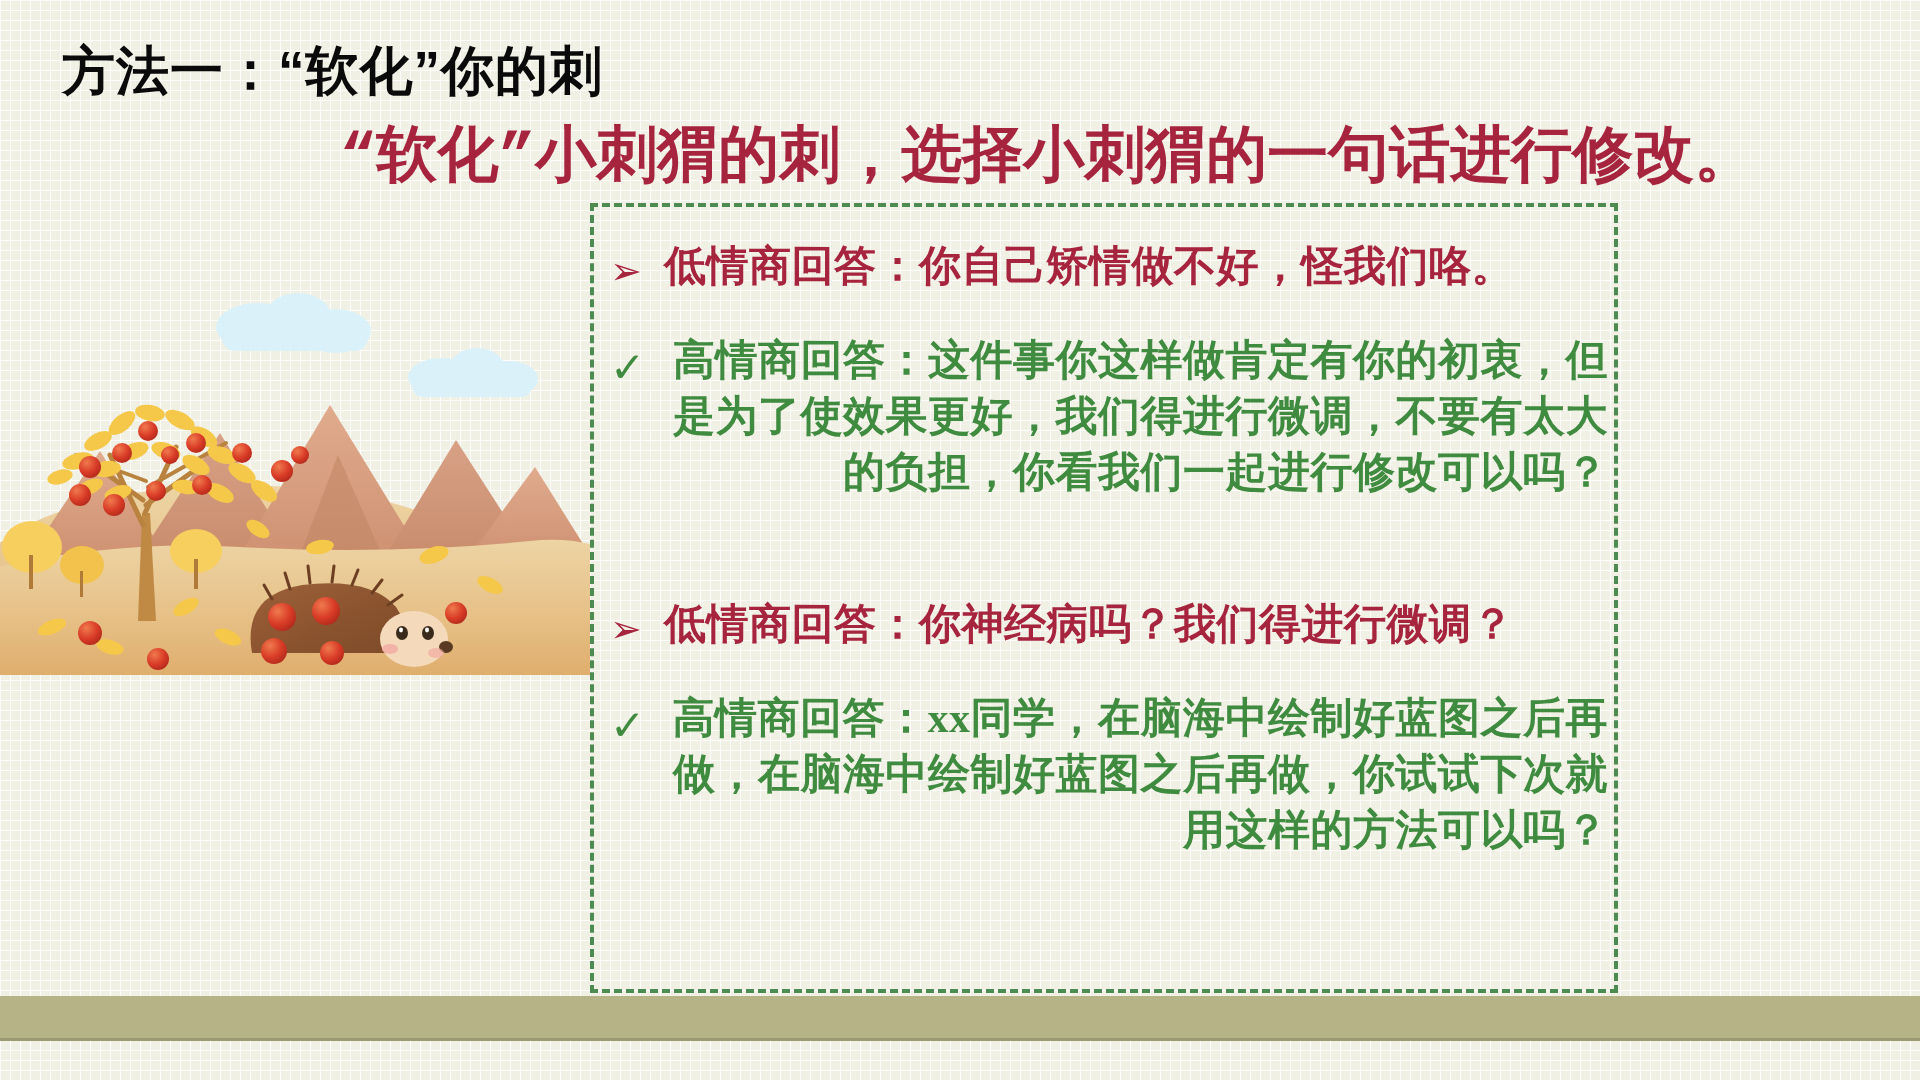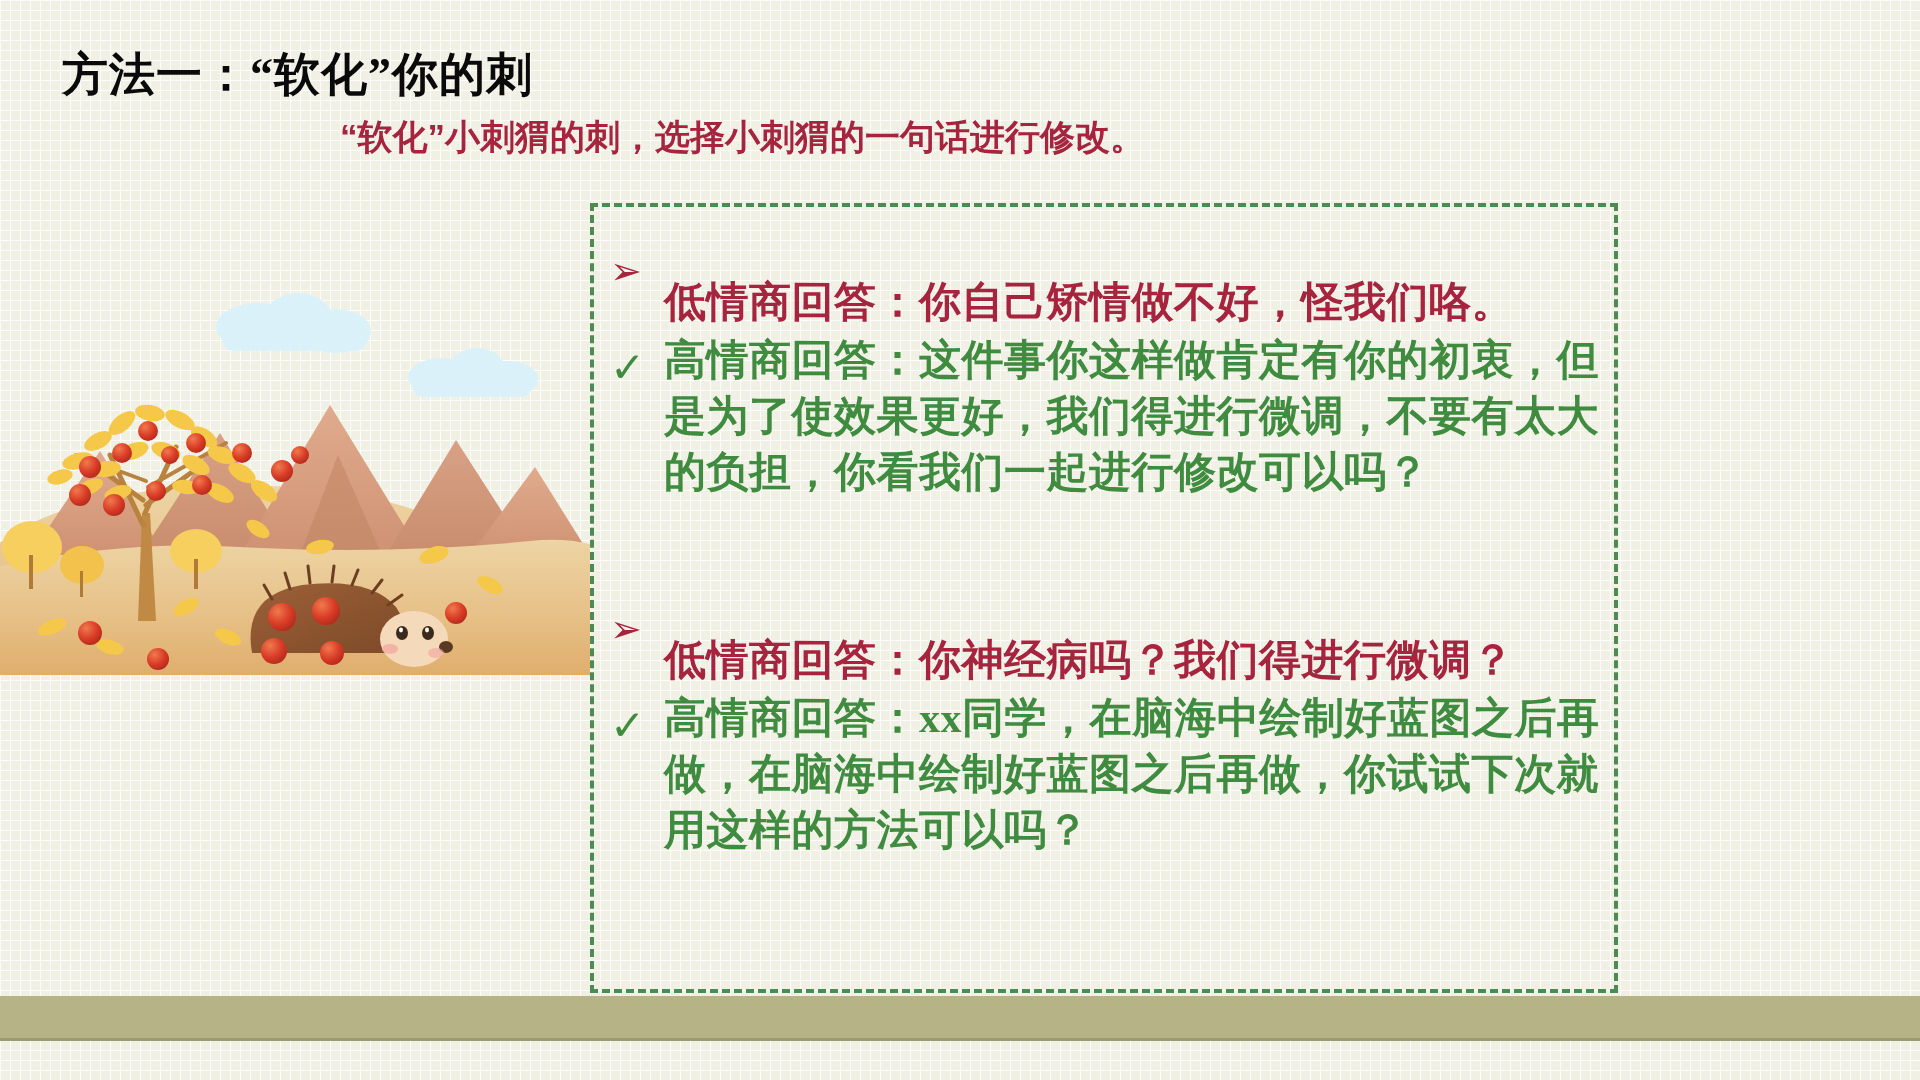--- a/index.html
+++ b/index.html
@@ -26,38 +26,38 @@
       linear-gradient(to right, rgba(216,214,190,0.40) 1px, transparent 1px),
       linear-gradient(to bottom, rgba(216,214,190,0.40) 1px, transparent 1px);
     background-size: 10px 10px, 10px 10px, 50px 50px, 50px 50px;
     overflow: hidden;
   }
 
   
   #title-main {
     position: absolute;
     left: 62px;
-    top: 44px;
-    font-size: 46px;
+    top: 36px;
+    font-size: 53px;
     font-weight: bold;
     color: #0a0a0a;
     letter-spacing: 1px;
     white-space: nowrap;
-    font-family: Liberation Serif, serif;
+    font-family: Liberation Sans, sans-serif;
   }
   #title-sub {
     position: absolute;
     left: 340px;
     top: 114px;
-    font-size: 35px;
+    font-size: 61px;
     font-weight: bold;
     color: #a7243f;
     letter-spacing: 0px;
     white-space: nowrap;
-    font-family: Liberation Sans, sans-serif;
+    font-family: Liberation Mono, monospace;
   }
 
   
   #content-box {
     position: absolute;
     left: 590px;
     top: 203px;
     width: 1028px;
     height: 790px;
     border: 4px dashed #4d8b52;
@@ -81,23 +81,23 @@
   }
   .bullet-text {
     flex: 1 1 auto;
     font-size: 42px;
     line-height: 1.33;
     font-weight: bold;
     letter-spacing: 0.5px;
     font-family: "Liberation Serif", "DejaVu Serif", serif;
   }
   .low  .bullet-mark { color: #a7243f; }
-  .low  .bullet-text { color: #a7243f; margin-top: 36px; }
+  .low  .bullet-text { color: #a7243f; }
   .high .bullet-mark { color: #3f8b3f; font-size: 42px; }
-  .high .bullet-text { color: #3f8b3f; }
+  .high .bullet-text { color: #3f8b3f; text-align: right; }
 
   #row-0 { top: 32px;  }
   #row-1 { top: 126px; }
   #row-2 { top: 390px; }
   #row-3 { top: 484px; }
 
   
   #bottom-bar {
     position: absolute;
     left: 0;

